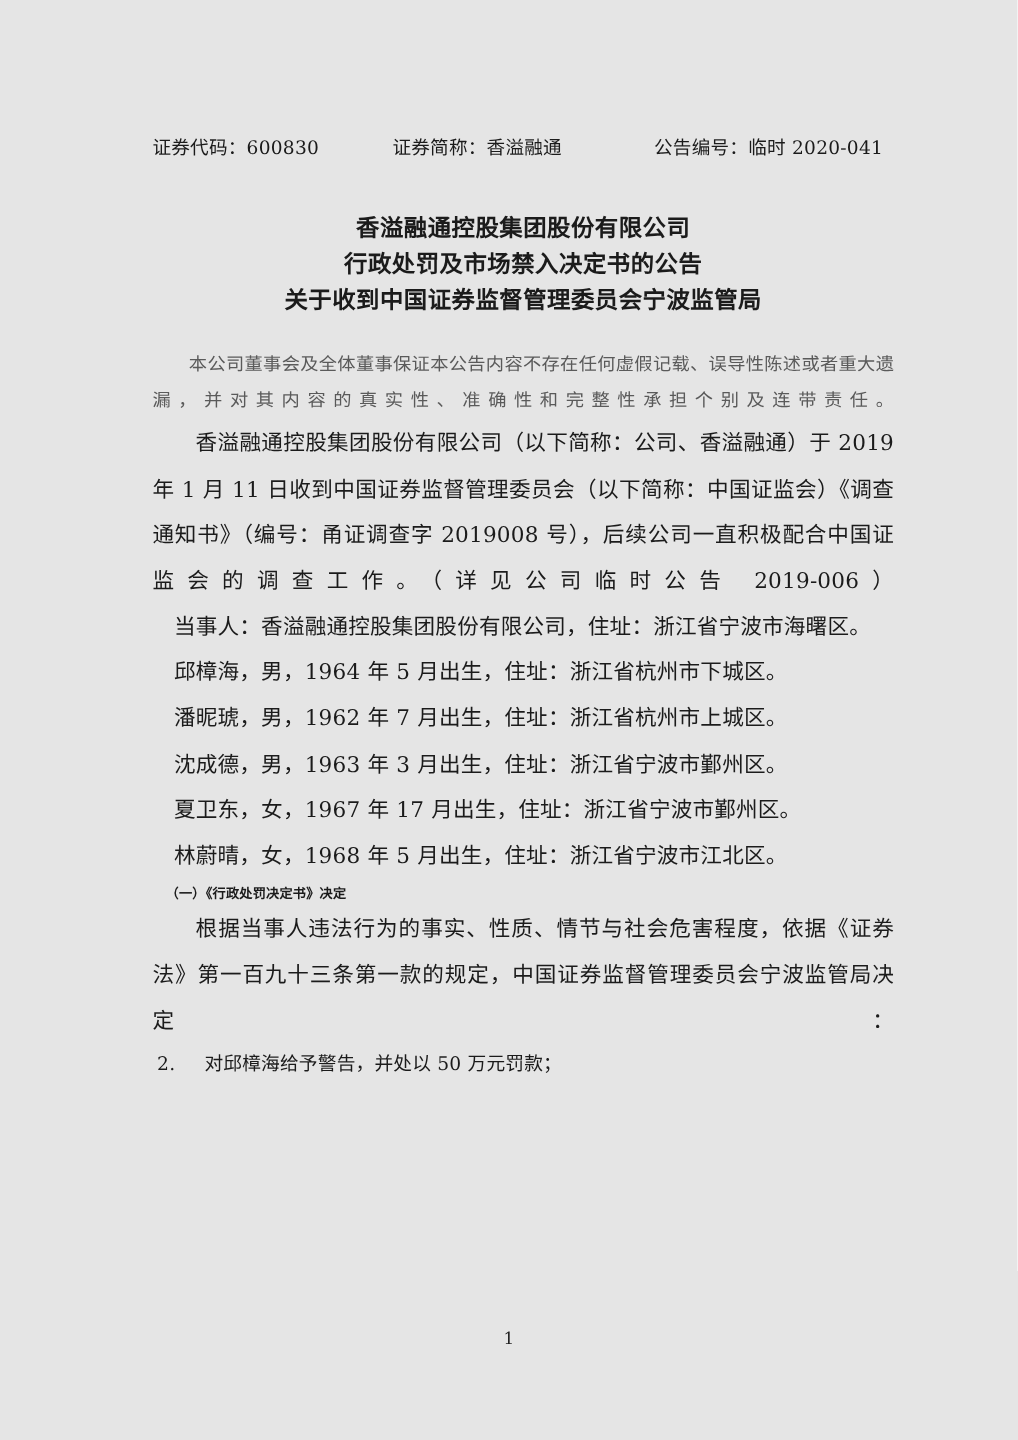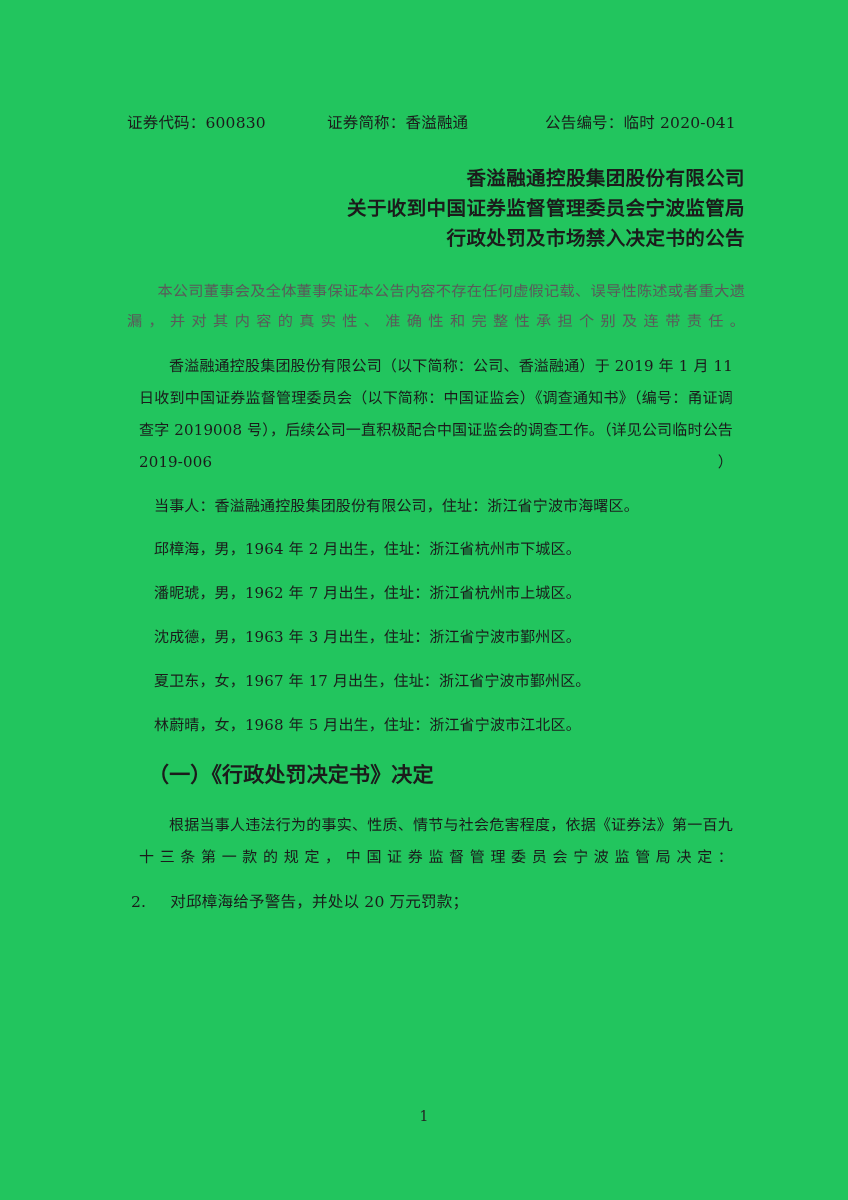--- a/index.html
+++ b/index.html
@@ -16,21 +16,21 @@
     position: relative;
     overflow: hidden;
   }
 
   .page {
     position: relative;
     width: 848px;
     height: 1200px;
     box-sizing: border-box;
     padding: 0;
-    background: #22c55e;
+    background: #e5e5e5;
   }
 
   .content {
     position: absolute;
     left: 127px;
     top: 0;
     width: 618px;
   }
 
   
@@ -41,22 +41,22 @@
     white-space: nowrap;
     letter-spacing: 0.2px;
   }
   .code-line .seg { display: inline-block; }
   .code-line .seg-code { width: 200px; }
   .code-line .seg-name { width: 218px; }
   .code-line .seg-num  { width: auto; }
 
   
   .title-block {
-    margin-top: 29px;
-    text-align: right;
+    margin-top: 41px;
+    text-align: center;
     font-weight: bold;
     font-size: 19.5px;
     line-height: 1.52;
     letter-spacing: 0.4px;
   }
   .title-line { display: block; }
 
   
   .disclaimer {
     margin-top: 24px;
@@ -66,33 +66,33 @@
     text-align-last: justify;
     text-indent: 2em;
     color: #5a5a5a;
     transform: scaleY(0.96);
     transform-origin: left top;
     letter-spacing: 0.1px;
   }
 
   
   .para {
-    font-size: 15px;
+    font-size: 18px;
     line-height: 2.12;
     text-align: justify;
     text-align-last: left;
     text-indent: 2em;
-    margin: 12px;
+    margin: 0;
     letter-spacing: 0.15px;
   }
   .para.justify-all { text-align-last: justify; }
   .para.indent-1 { text-indent: 1em; }
 
   .heading-sub {
-    font-size: 21px;
+    font-size: 11px;
     line-height: 2.12;
     font-weight: bold;
     text-indent: 1em;
     margin: 0;
     letter-spacing: 0.15px;
   }
 
   
   .num-item {
     font-size: 15.6px;
@@ -120,40 +120,40 @@
 
 <div class="page">
   <div class="content">
 
     <div class="code-line">
       <span class="seg seg-code">证券代码：600830</span><span class="seg seg-name">证券简称：香溢融通</span><span class="seg seg-num">公告编号：临时 2020-041</span>
     </div>
 
     <div class="title-block">
       <span class="title-line">香溢融通控股集团股份有限公司</span>
+      <span class="title-line">行政处罚及市场禁入决定书的公告</span>
       <span class="title-line">关于收到中国证券监督管理委员会宁波监管局</span>
-      <span class="title-line">行政处罚及市场禁入决定书的公告</span>
     </div>
 
     <div class="disclaimer">本公司董事会及全体董事保证本公告内容不存在任何虚假记载、误导性陈述或者重大遗漏，并对其内容的真实性、准确性和完整性承担个别及连带责任。</div>
 
     <p class="para justify-all">香溢融通控股集团股份有限公司（以下简称：公司、香溢融通）于 2019 年 1 月 11 日收到中国证券监督管理委员会（以下简称：中国证监会）《调查通知书》（编号：甬证调查字 2019008 号），后续公司一直积极配合中国证监会的调查工作。（详见公司临时公告 2019-006）</p>
 
 
 
     <p class="para indent-1">当事人：香溢融通控股集团股份有限公司，住址：浙江省宁波市海曙区。</p>
-    <p class="para indent-1">邱樟海，男，1964 年 2 月出生，住址：浙江省杭州市下城区。</p>
+    <p class="para indent-1">邱樟海，男，1964 年 5 月出生，住址：浙江省杭州市下城区。</p>
     <p class="para indent-1">潘昵琥，男，1962 年 7 月出生，住址：浙江省杭州市上城区。</p>
     <p class="para indent-1">沈成德，男，1963 年 3 月出生，住址：浙江省宁波市鄞州区。</p>
     <p class="para indent-1">夏卫东，女，1967 年 17 月出生，住址：浙江省宁波市鄞州区。</p>
     <p class="para indent-1">林蔚晴，女，1968 年 5 月出生，住址：浙江省宁波市江北区。</p>
 
     <p class="heading-sub">（一）《行政处罚决定书》决定</p>
 
     <p class="para justify-all">根据当事人违法行为的事实、性质、情节与社会危害程度，依据《证券法》第一百九十三条第一款的规定，中国证券监督管理委员会宁波监管局决定：</p>
 
 
-    <p class="num-item"><span class="num-label">2.</span> <span>对邱樟海给予警告，并处以 20 万元罚款；</span></p>
+    <p class="num-item"><span class="num-label">2.</span> <span>对邱樟海给予警告，并处以 50 万元罚款；</span></p>
 
   </div>
 
   <div class="page-number">1</div>
 </div>
 
 </body></html>

